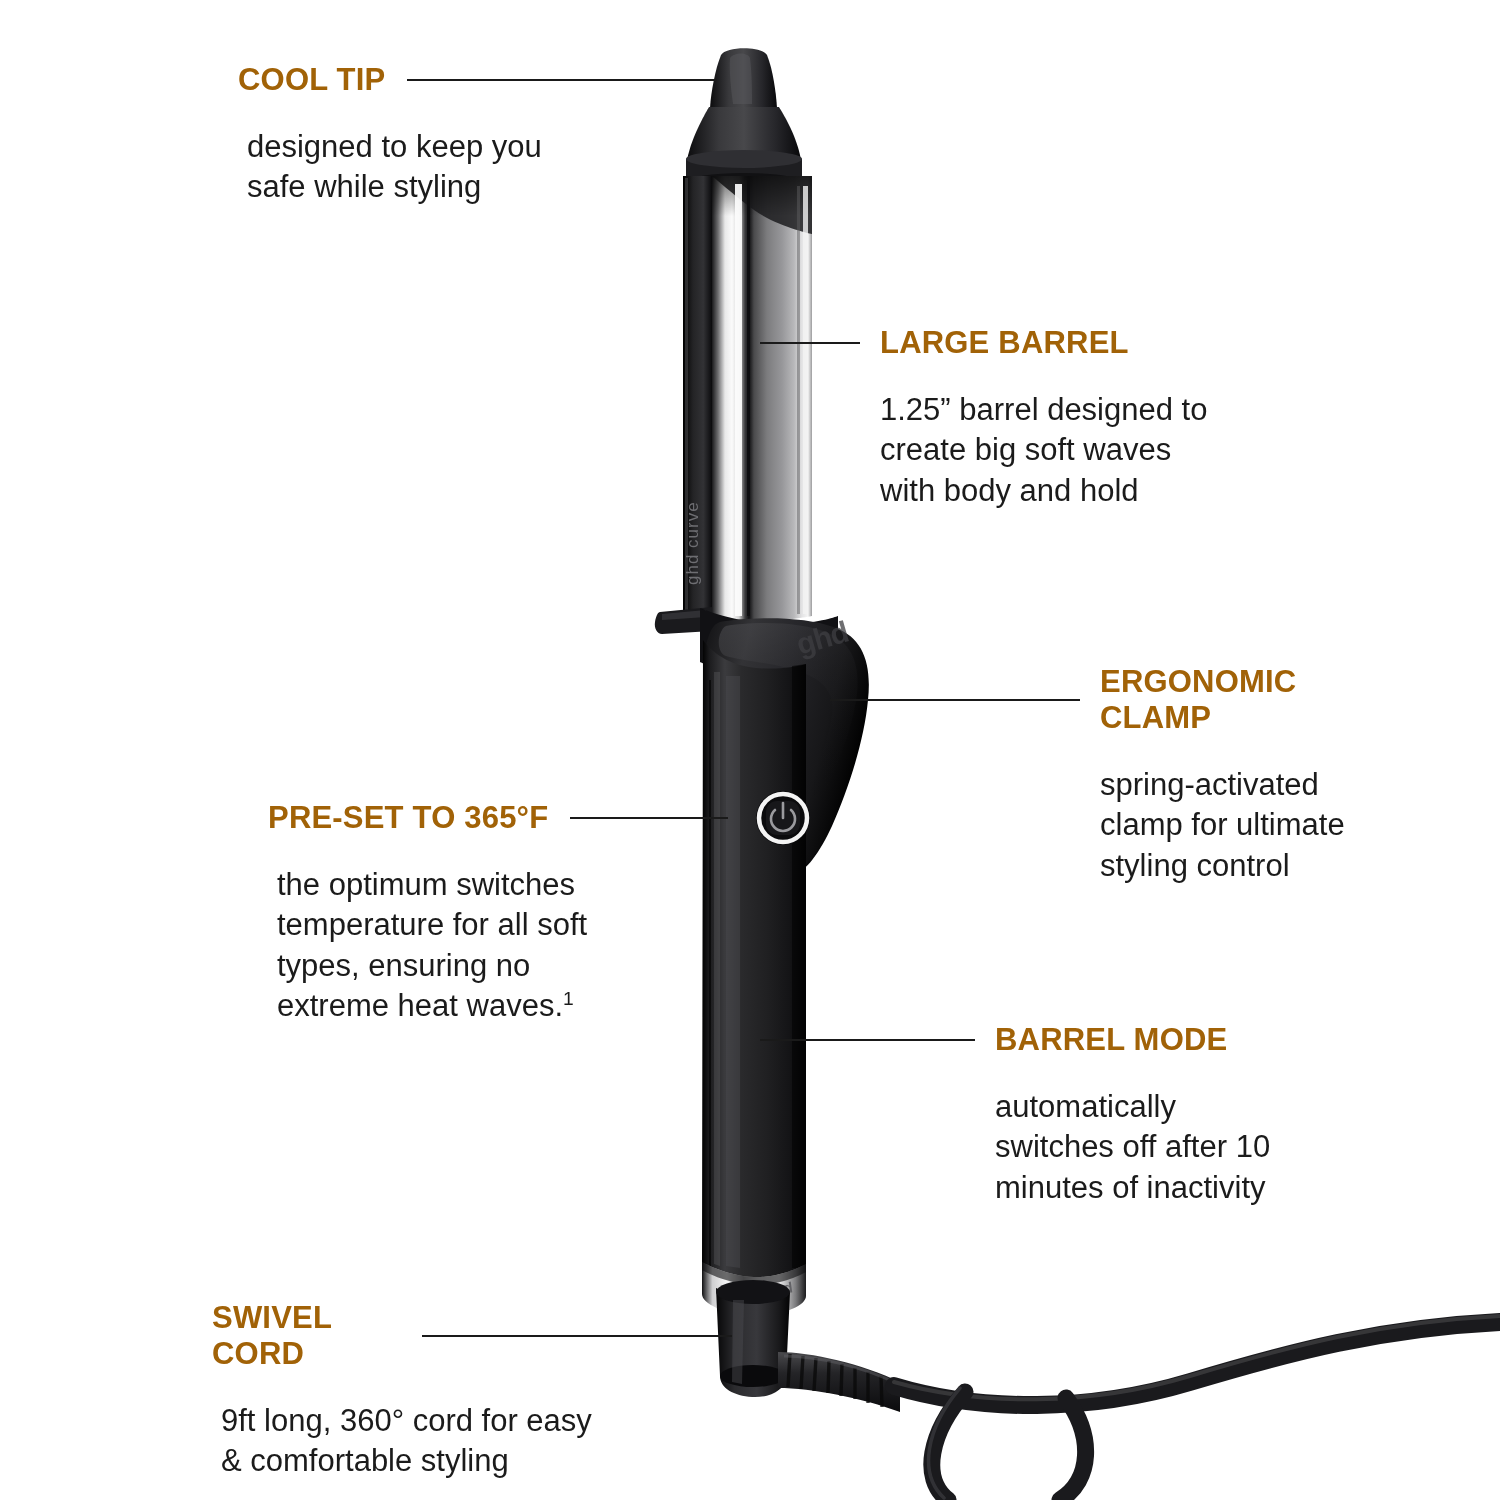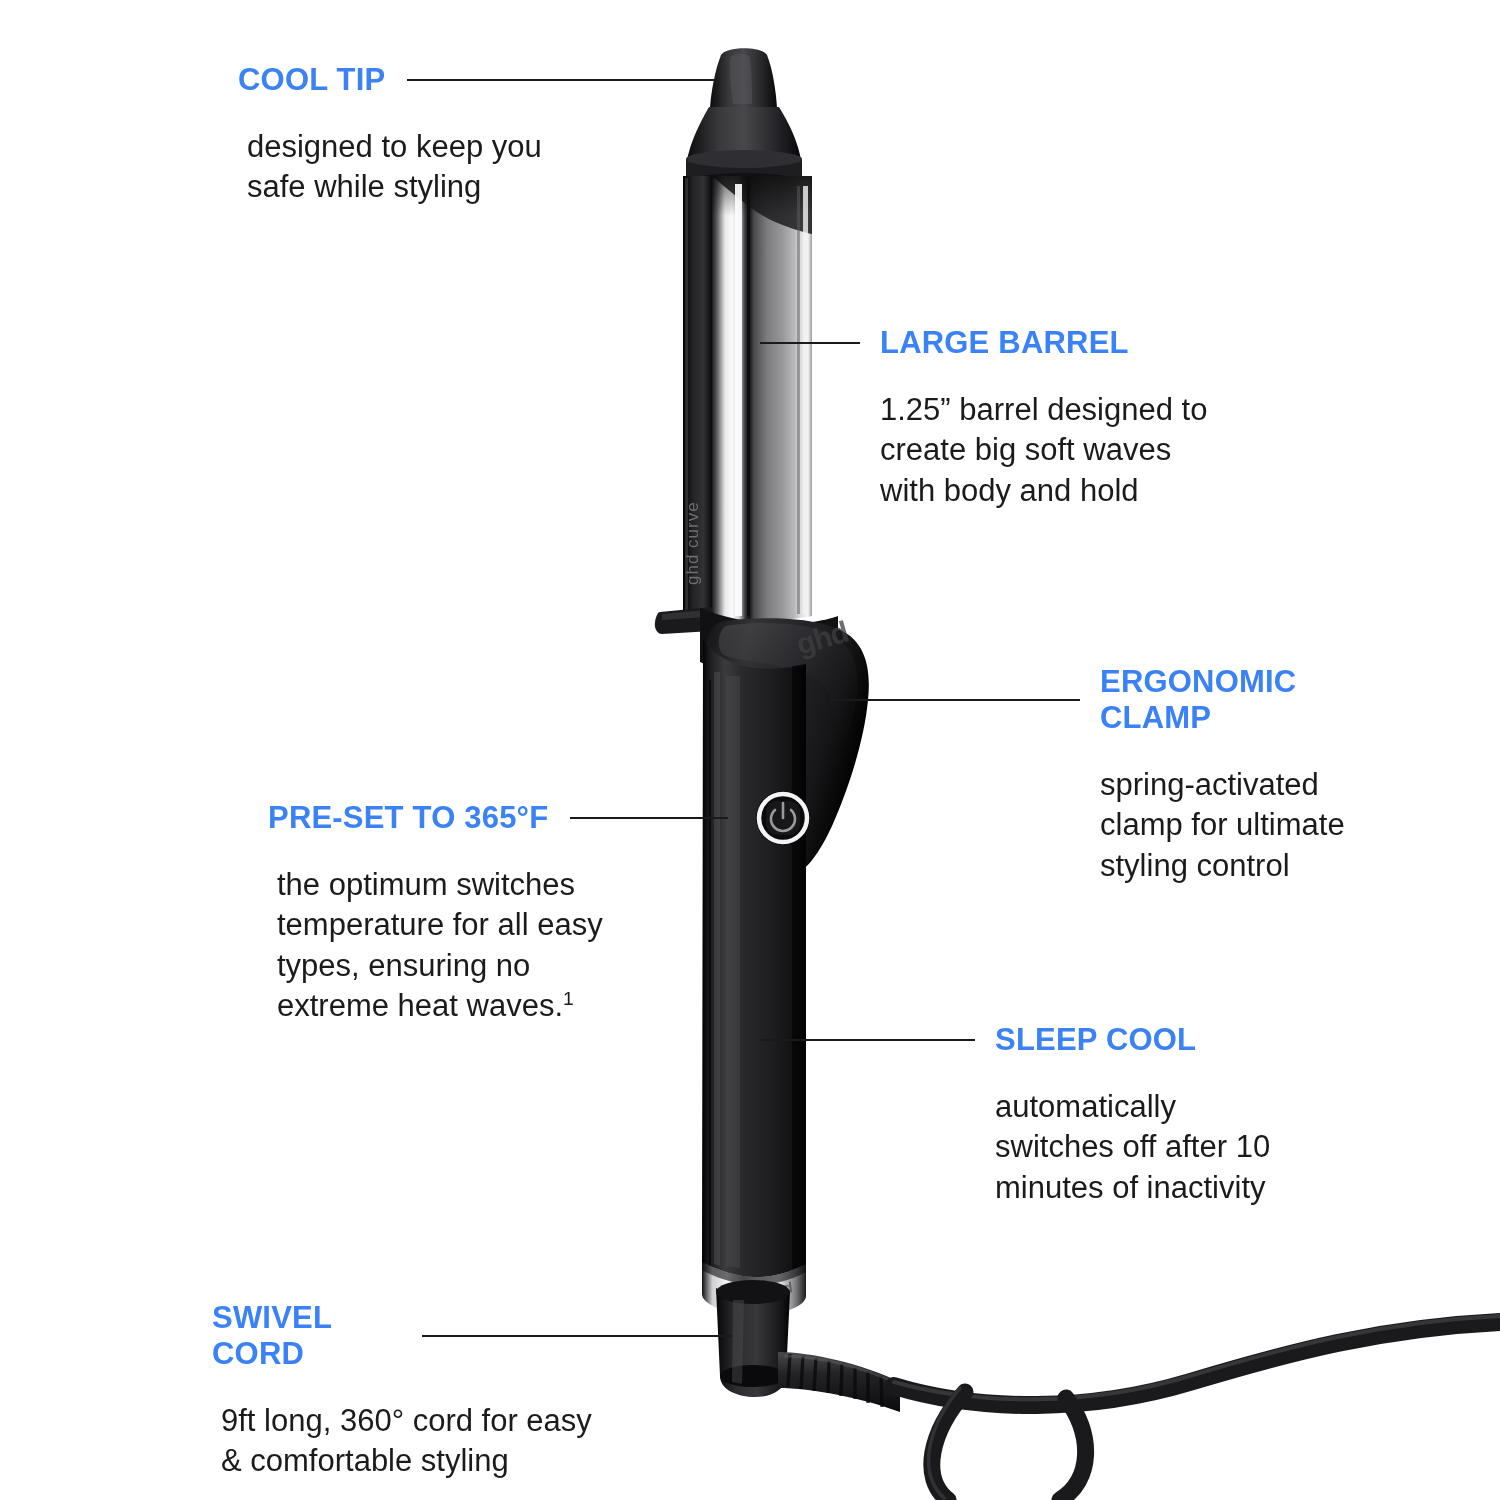--- a/index.html
+++ b/index.html
@@ -31,21 +31,21 @@
   
   .callout {
     position: absolute;
   }
   .callout-head {
     display: block;
     font-weight: bold;
     font-size: 31px;
     letter-spacing: 0.2px;
     line-height: 1.16;
-    color: #3b82f6;
+    color: #a16207;
     margin: 0;
     white-space: pre-line;
   }
   .callout-body {
     display: block;
     font-size: 31px;
     line-height: 1.30;
     color: #1b1b1b;
     margin: 9px;
     white-space: pre-line;
@@ -361,26 +361,26 @@
 clamp for ultimate
 styling control</span>
   </div>
 
   <div class="callout" id="callout-preset">
     <div class="head-row">
       <span class="callout-head">PRE-SET TO 365°F</span>
       <span class="rule"></span>
     </div>
     <div class="gap-md"></div>
-    <span class="callout-body"><span>the optimum switches</span><br><span>temperature for all easy</span><br><span>types, ensuring no</span><br><span>extreme heat waves.</span><span class="sup">1</span></span>
+    <span class="callout-body"><span>the optimum switches</span><br><span>temperature for all soft</span><br><span>types, ensuring no</span><br><span>extreme heat waves.</span><span class="sup">1</span></span>
   </div>
 
   <div class="callout" id="callout-sleep-mode">
     <div class="head-row">
-      <span class="callout-head">SLEEP COOL</span>
+      <span class="callout-head">BARREL MODE</span>
       <span class="rule"></span>
     </div>
     <div class="gap-md"></div>
     <span class="callout-body">automatically
 switches off after 10
 minutes of inactivity</span>
   </div>
 
   <div class="callout" id="callout-swivel-cord">
     <div class="head-row">

